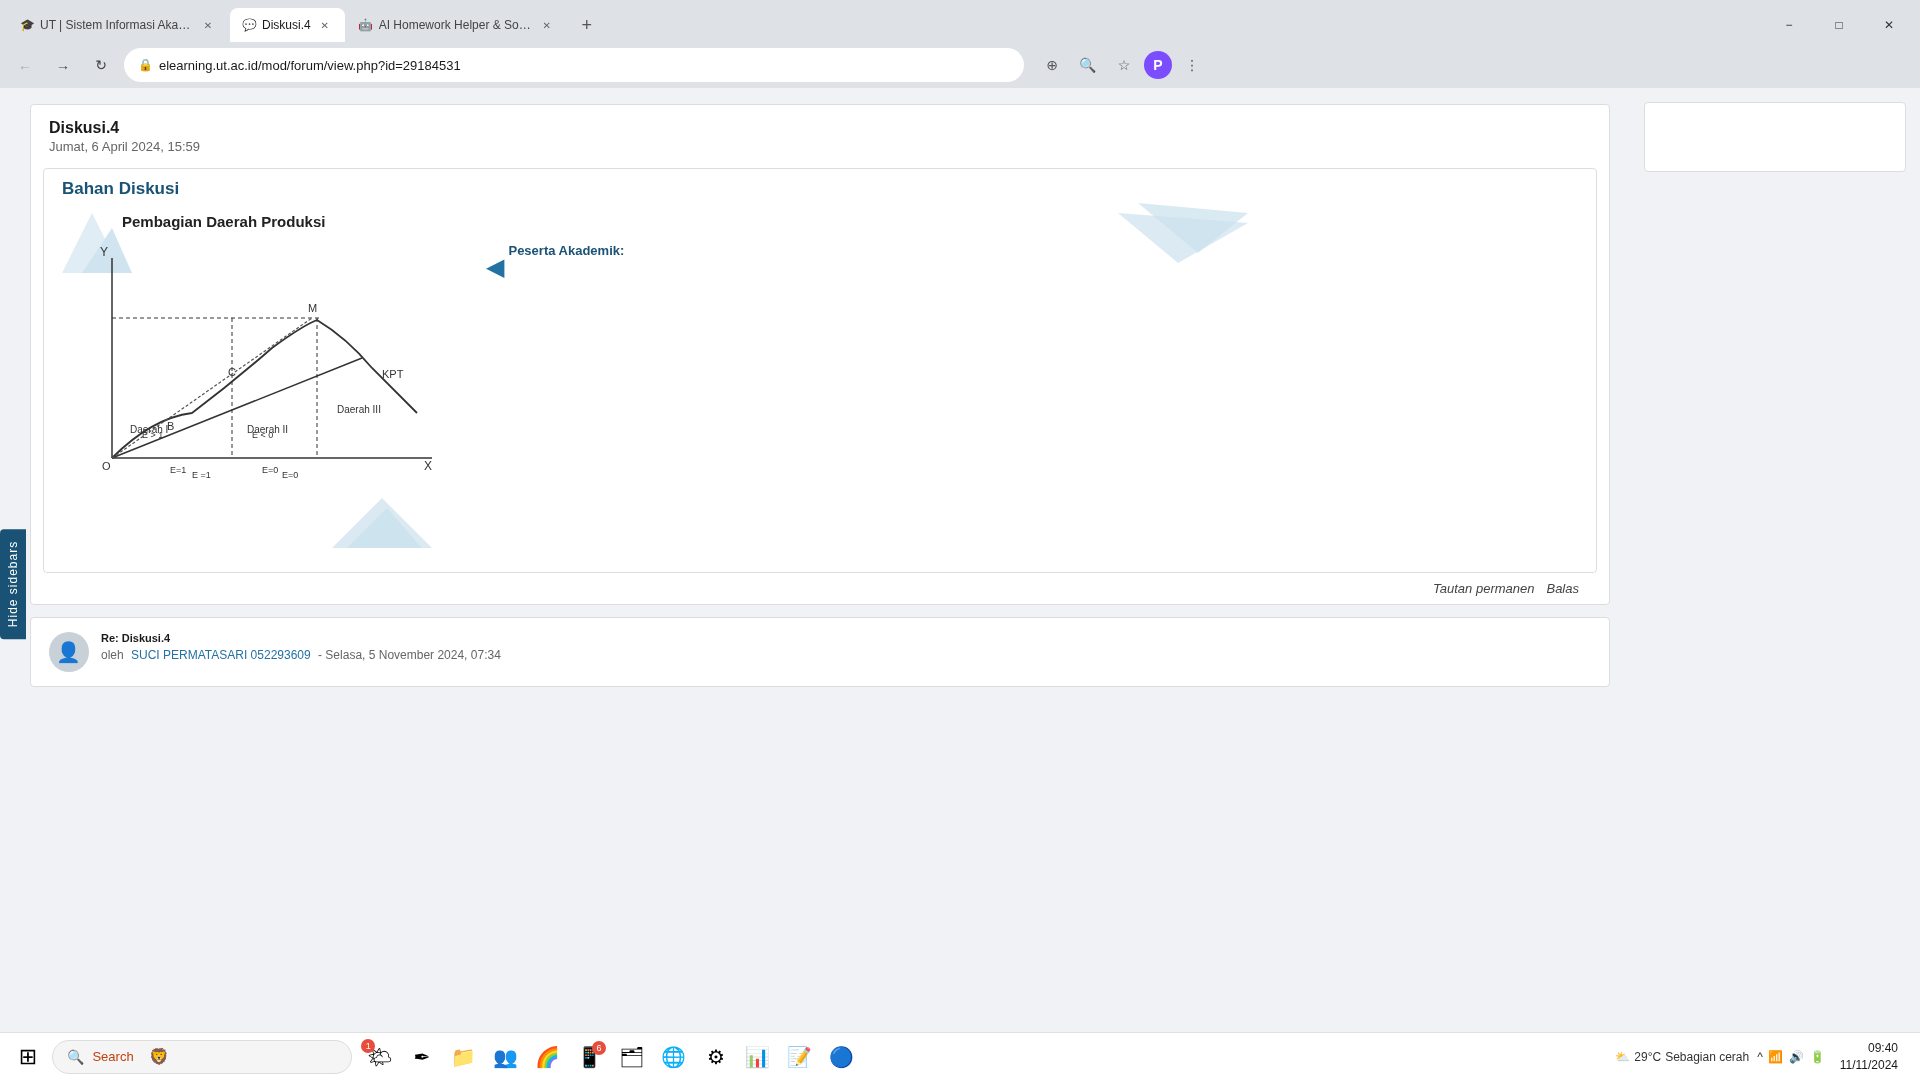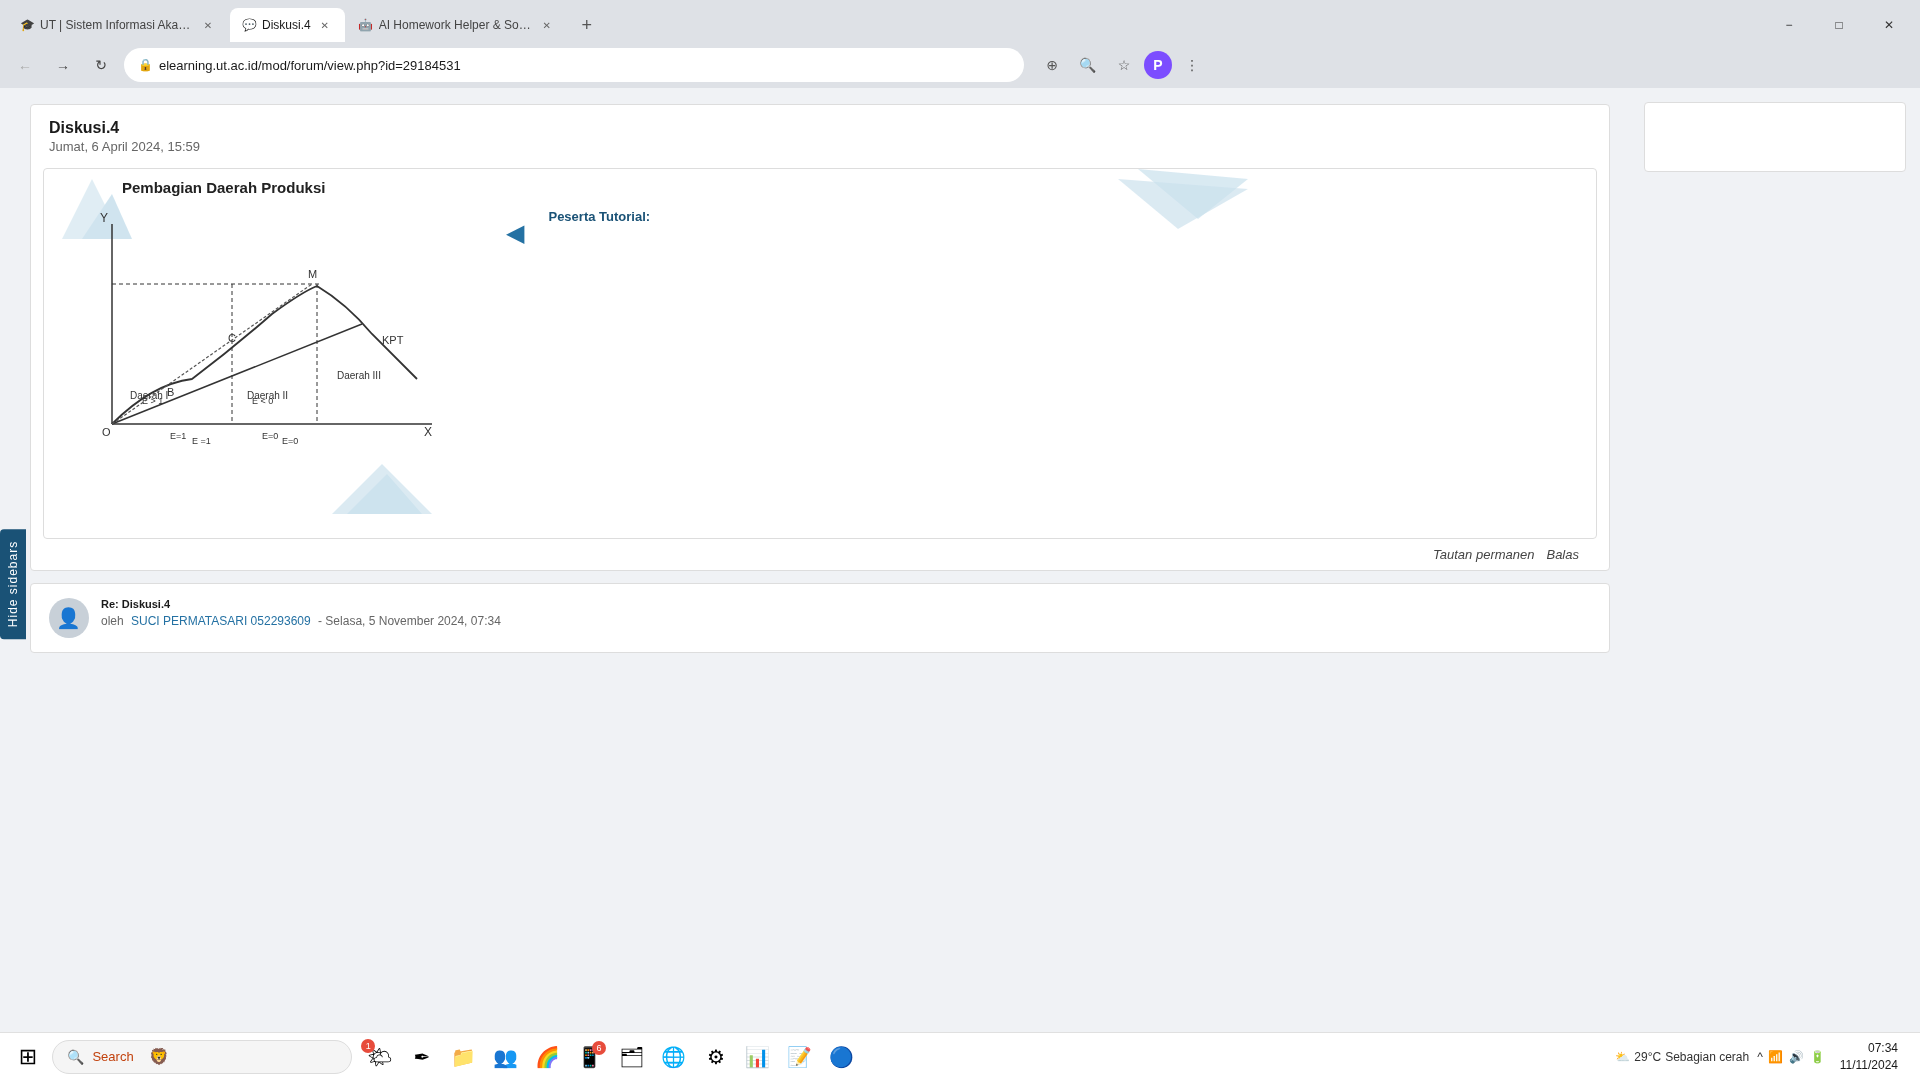--- a/index.html
+++ b/index.html
@@ -500,22 +500,23 @@
   <div class="main-content">
 
 
     <div class="forum-post">
       <div class="post-header">
         <div class="post-title">Diskusi.4</div>
         <div class="post-date">Jumat, 6 April 2024, 15:59</div>
       </div>
 
       <div class="post-body">
-
-        <div style="position:relative; display:flex; gap:24px;">
+        <div class="bahan-diskusi-title">Bahan Diskusi</div>
+
+        <div style="position:relative; display:flex; gap:4px;">
 
           <div style="position:absolute; top:0; left:0; opacity:0.35;">
             <svg width="80" height="70" viewBox="0 0 80 70">
               <polygon points="0,60 30,0 60,60" fill="#a8cce0"></polygon>
               <polygon points="20,60 50,15 70,60" fill="#7ab5d3"></polygon>
             </svg>
           </div>
 
           <div style="position:absolute; top:-10px; right:330px; opacity:0.4;">
             <svg width="130" height="70" viewBox="0 0 130 70">
@@ -569,21 +570,21 @@
 
               <line x1="50" y1="220" x2="300" y2="120" stroke="#333" stroke-width="1.5"></line>
 
               <line x1="50" y1="220" x2="250" y2="80" stroke="#555" stroke-width="1.2" stroke-dasharray="3,2"></line>
             </svg>
           </div>
 
           <div class="arrow-left">◀</div>
 
           <div class="discussion-text">
-            <div class="discussion-label">Peserta Tutorial:</div>
+            <div class="discussion-label">Peserta Akademik:</div>
           </div>
         </div>
 
         <div style="position:relative; height:60px;">
           <svg width="100" height="50" viewBox="0 0 100 50" style="position:absolute; left:270px; top:0; opacity:0.4;">
             <polygon points="0,50 50,0 100,50" fill="#a8cce0"></polygon>
             <polygon points="15,50 55,10 90,50" fill="#7ab5d3" opacity="0.8"></polygon>
           </svg>
         </div>
       </div>
@@ -675,17 +676,17 @@
     </div>
 
     <div class="taskbar-systray">
       <span>^</span>
       <span>📶</span>
       <span>🔊</span>
       <span>🔋</span>
     </div>
 
     <div class="taskbar-clock">
-      <span>07:34</span>
+      <span>09:40</span>
       <span>11/11/2024</span>
     </div>
   </div>
 </div>
 
 </body></html>

